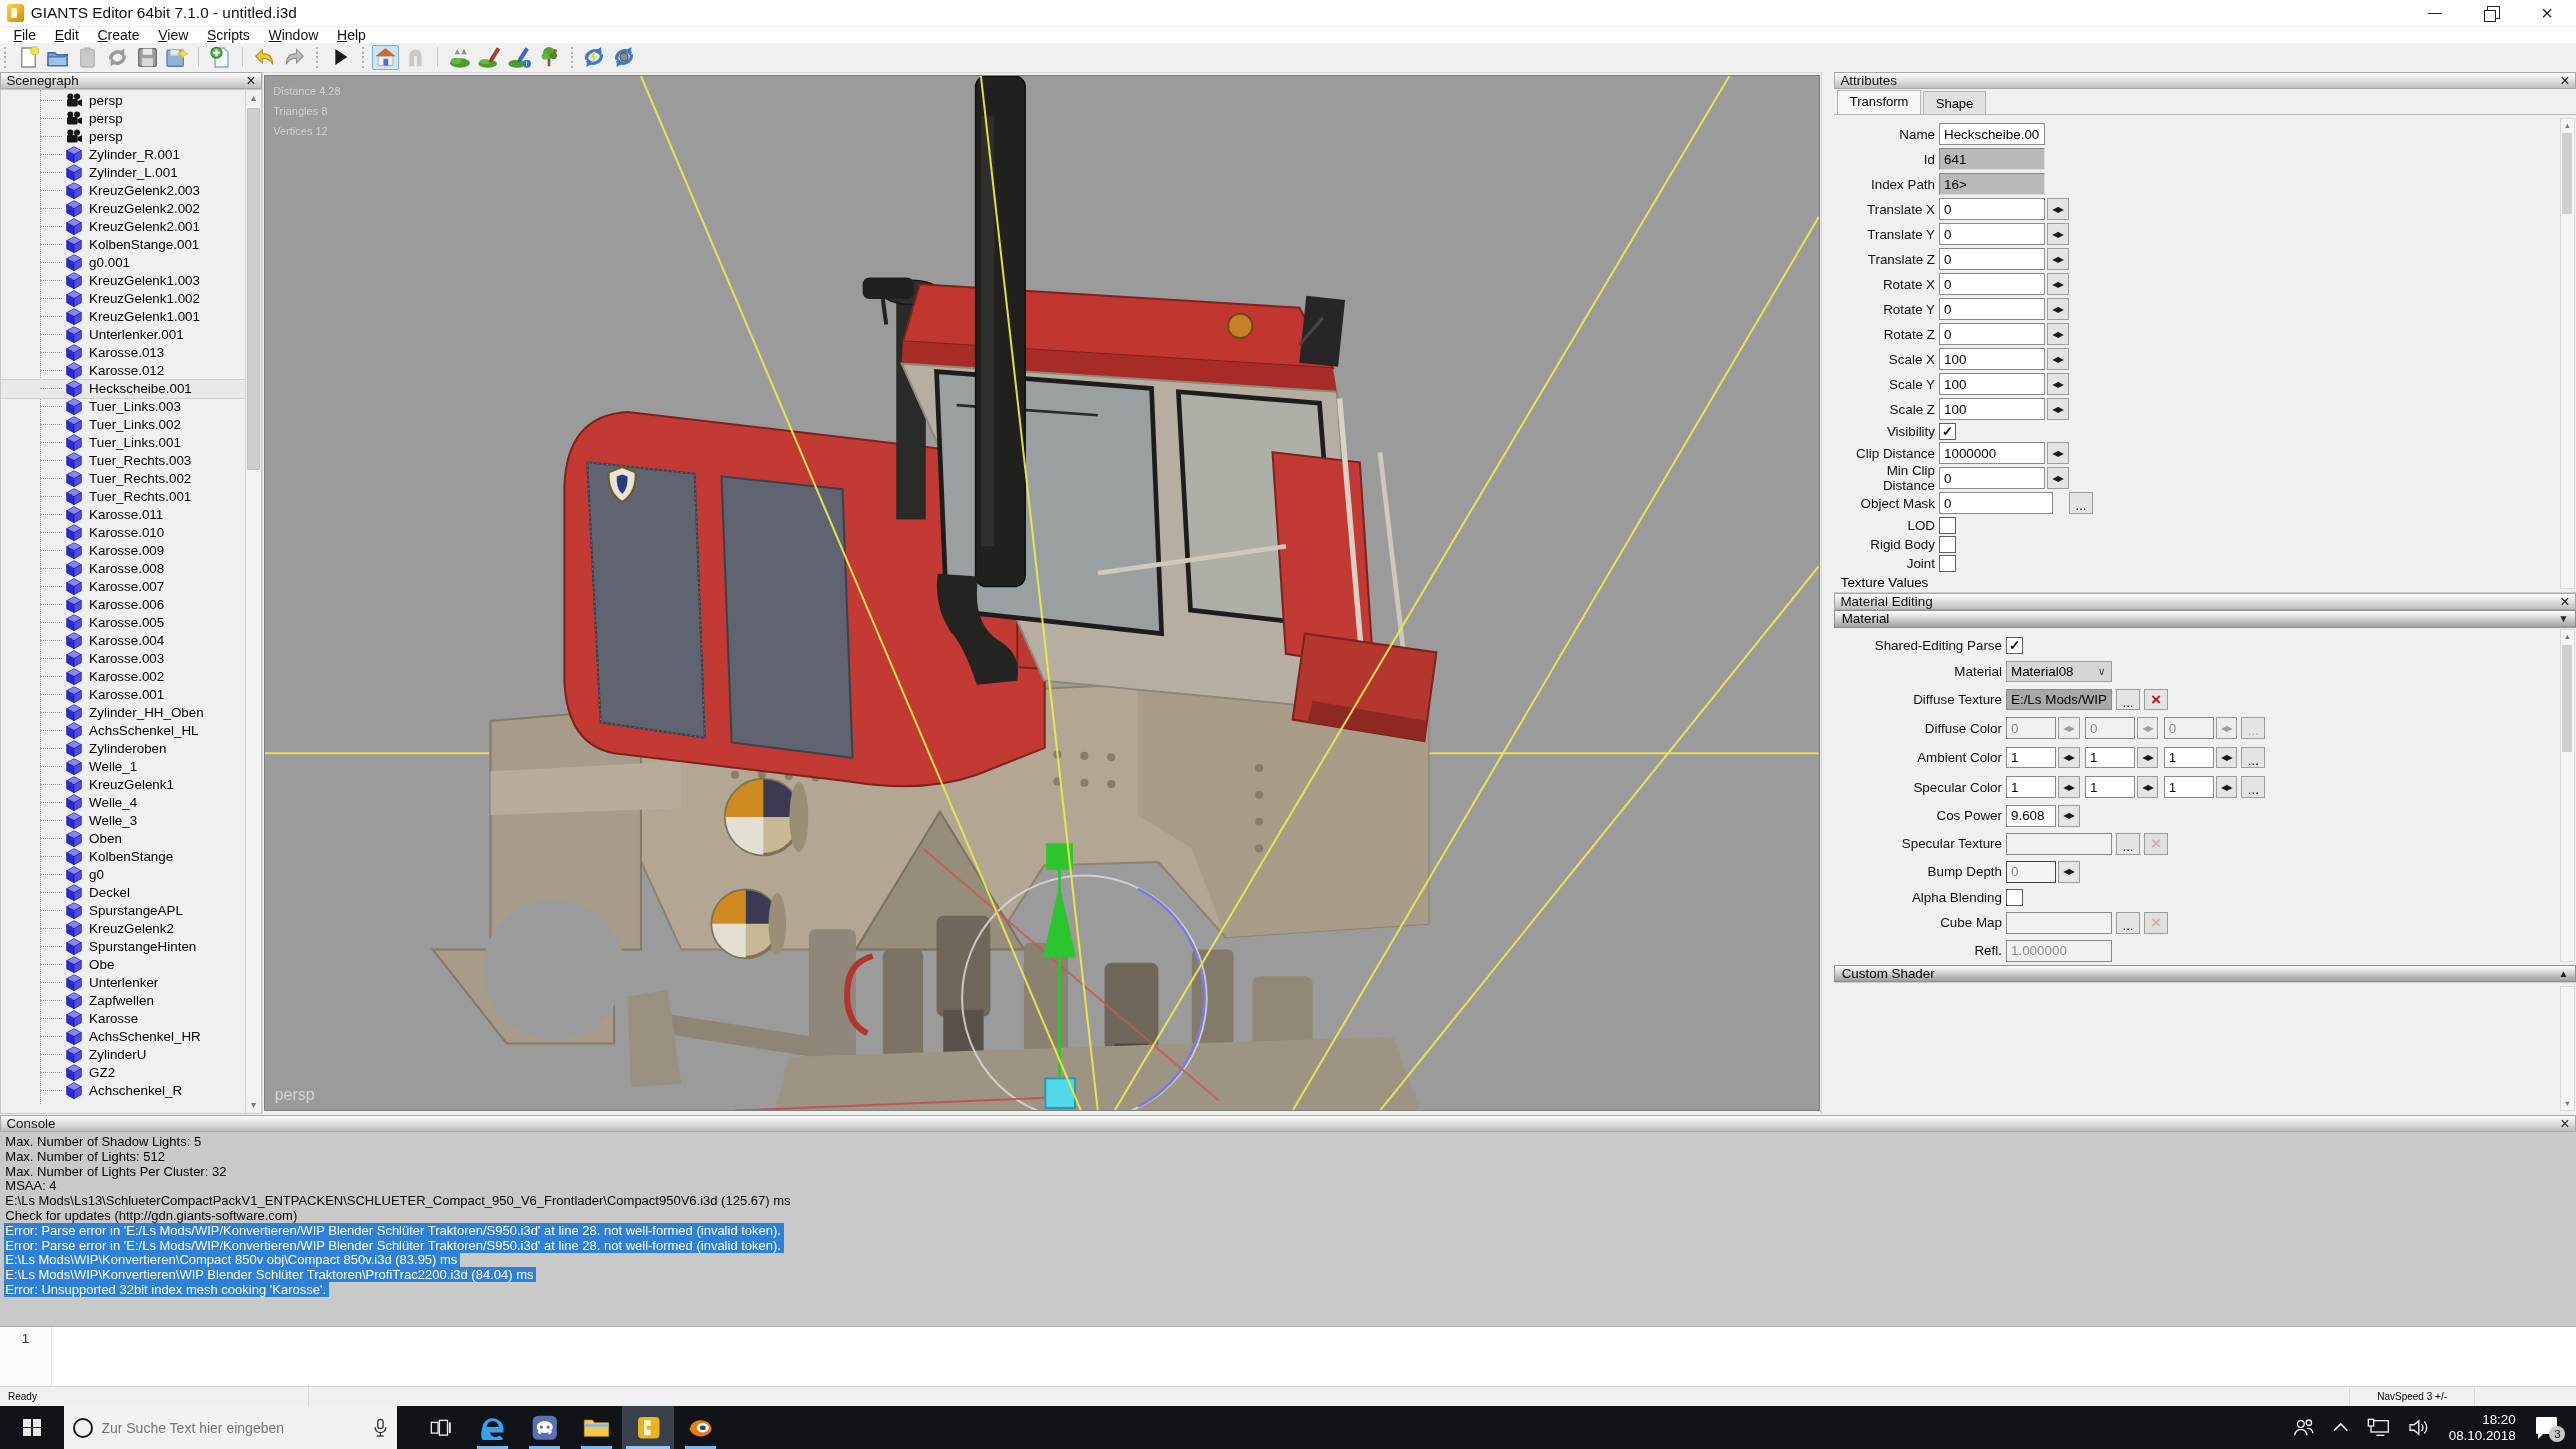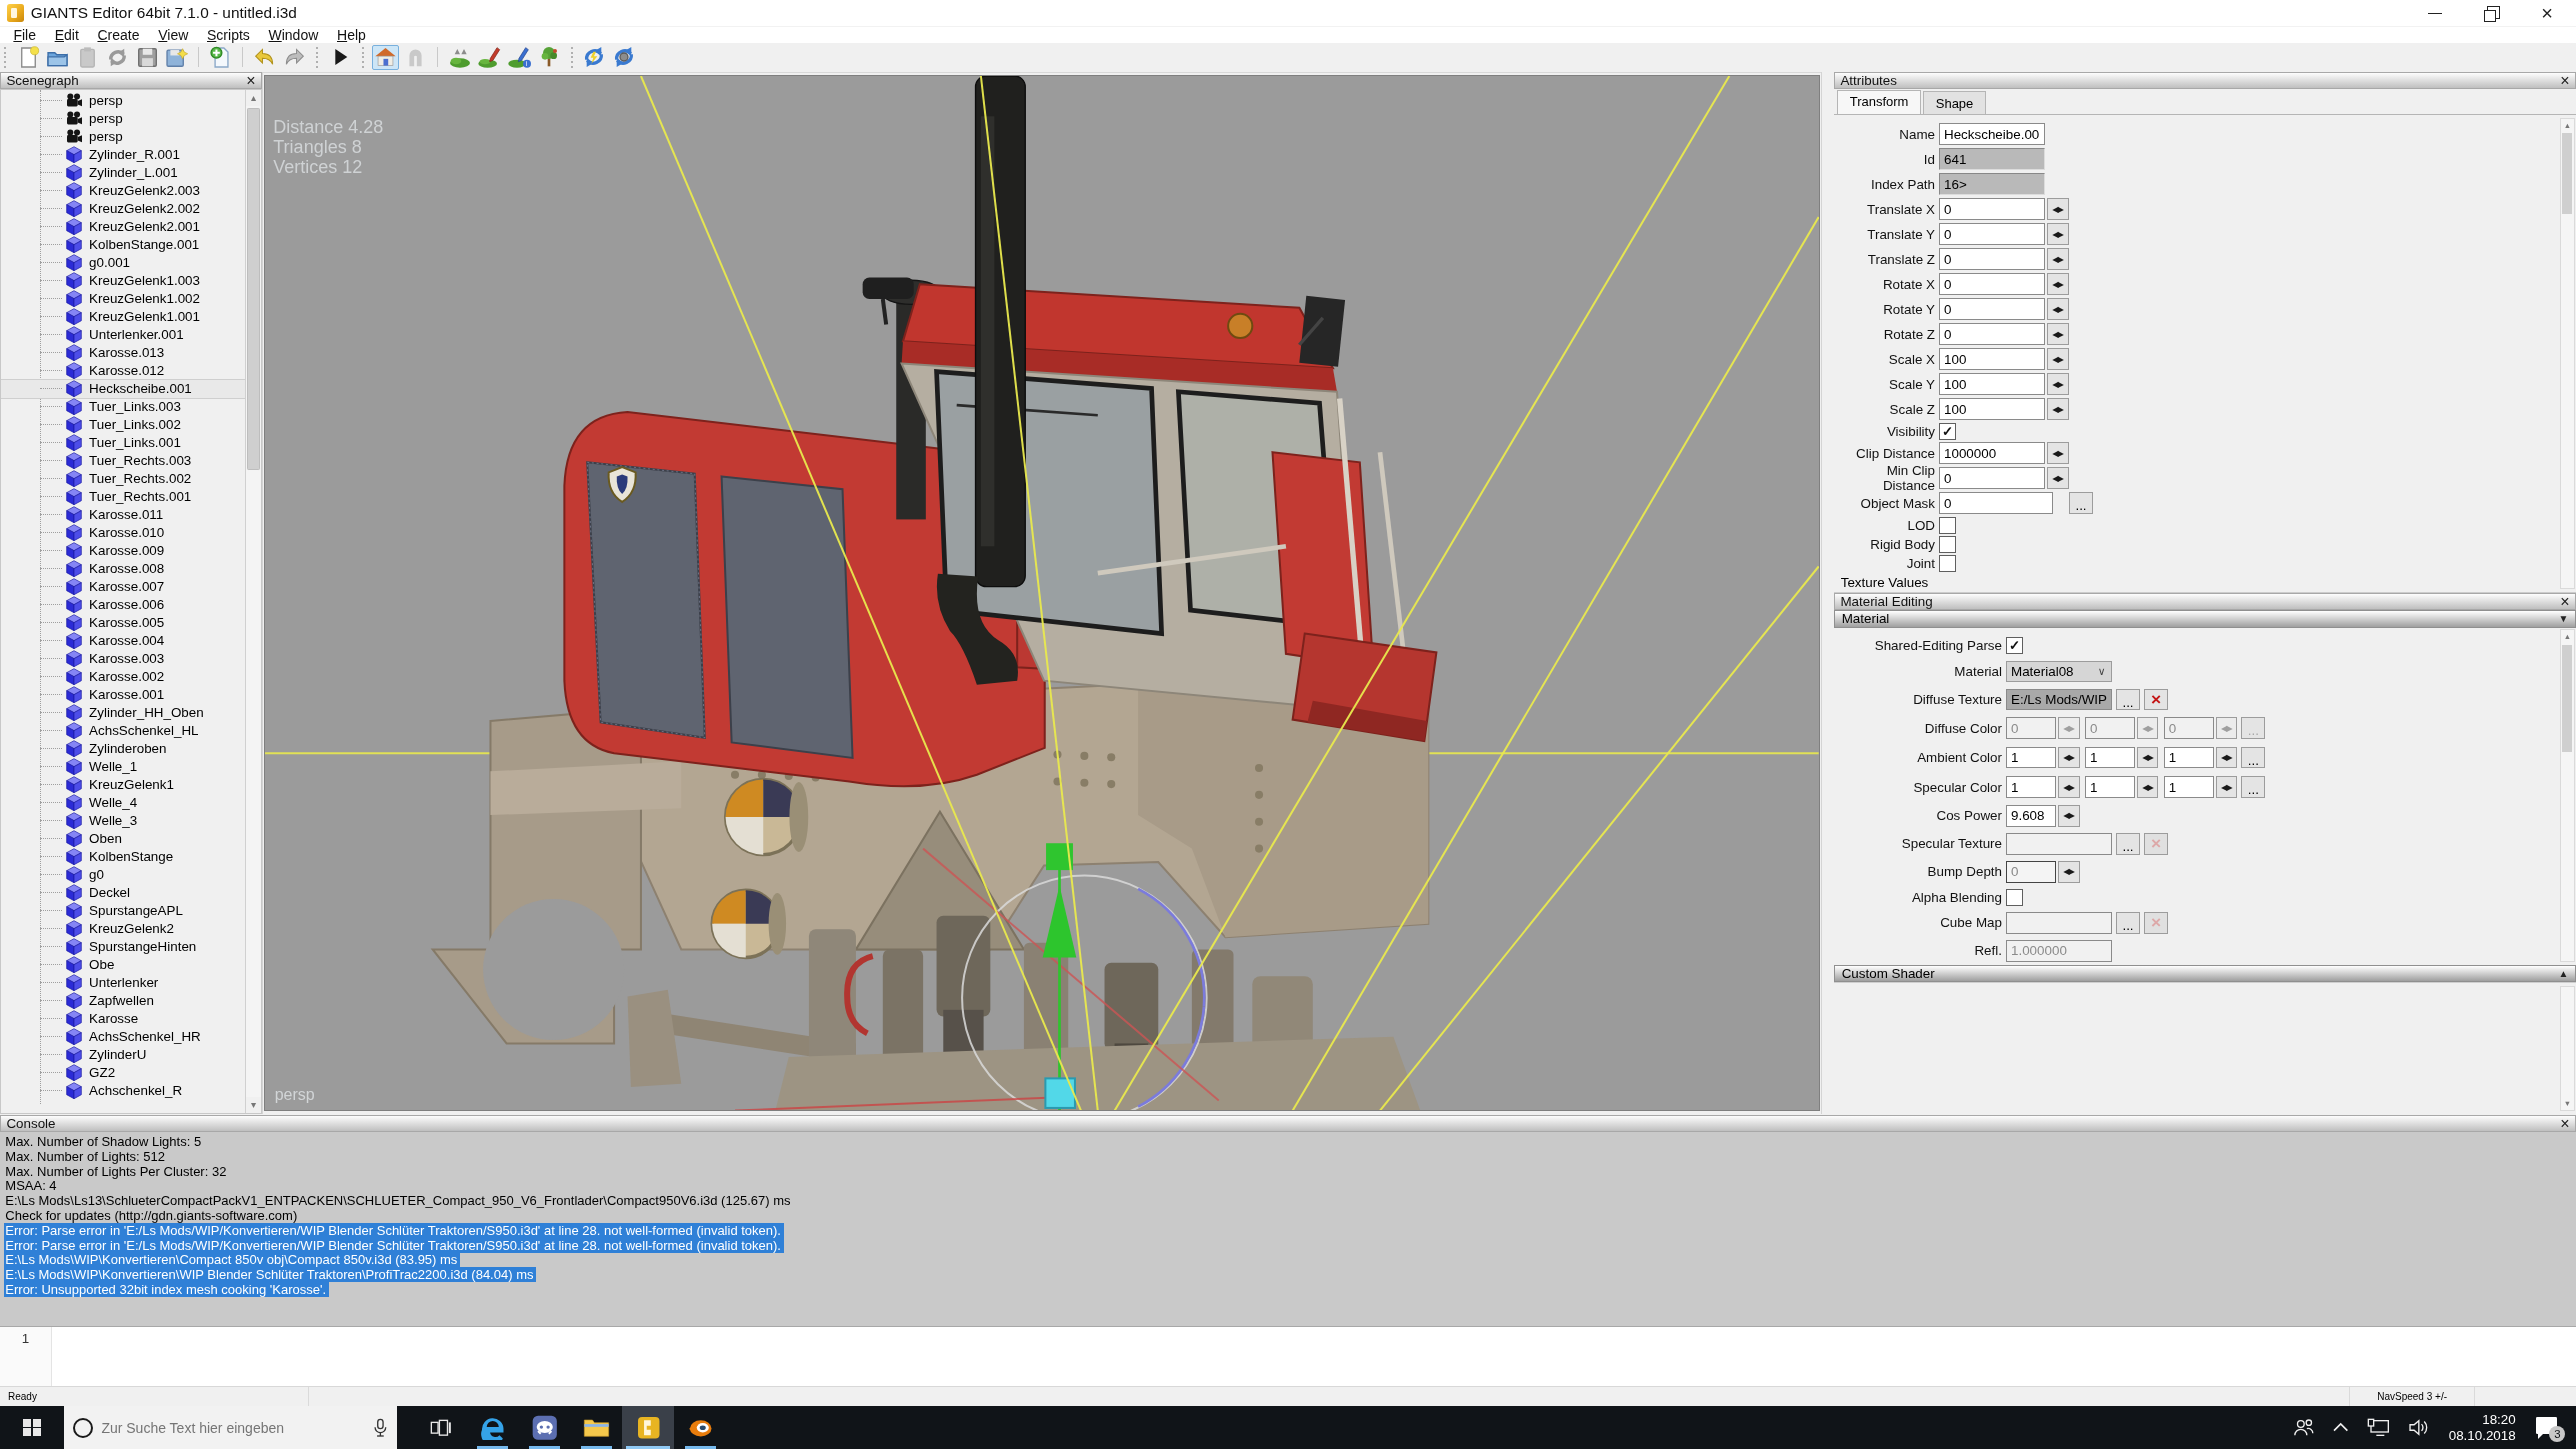--- a/index.html
+++ b/index.html
@@ -52,21 +52,21 @@
   .node-icon.camera-icon .ic-camera { display:block; }
   .node-icon.cube-icon .ic-cube { display:block; }
   .tree-label { font-size:13.4px; }
   .vscroll { width:16px; background:#f4f4f4; border-left:0.7px solid #d0d0d0; position:relative; flex:0 0 16px; }
   .vscroll .arr { position:absolute; left:0; width:100%; height:16px; color:#777; font-size:8.7px; display:flex; align-items:center; justify-content:center; background:#f0f0f0; }
   .vscroll .arr.up { top:0; } .vscroll .arr.down { bottom:0; }
   .vscroll .thumb { position:absolute; left:1.3px; right:1.3px; background:#cfcfcf; border:0.7px solid #bdbdbd; border-radius:1.3px; }
 
   
   .viewport { position:relative; flex:1; background:#9b9b9b; border:1.3px solid #7f7f7f; margin:2.7px 1.3px 2.7px 1.3px; overflow:hidden; }
-  .vp-info { position:absolute; left:8px; top:5.4px; color:#cfd2d4; font-size:18px; line-height:20px;margin-top:36px; }
+  .vp-info { position:absolute; left:8px; top:5.4px; color:#cfd2d4; font-size:11px; line-height:20px; }
   .vp-persp { position:absolute; left:9.4px; bottom:6.7px; color:#d2d5d7; font-size:16px; }
   .vp-svg { position:absolute; inset:0; width:100%; height:100%; }
 
   
   .rightpanel { width:755px; display:flex; flex-direction:column; background:#f0f0f0; border-left:1.3px solid #d4d4d4;padding-left:12px; }
   .tabs { height:25.5px; display:flex; align-items:flex-end; padding:2.7px 2.7px 0 2.7px; border-bottom:0.7px solid #b5b5b5; background:#f0f0f0; gap:1.3px; }
   .tab { padding:3.4px 12px; font-size:13px; border:0.7px solid #b5b5b5; border-bottom:none; background:#e2e2e2; }
   .tab.active { background:#f7f7f7; padding-bottom:4.7px; }
   .fields { position:relative; padding:6.7px 0 0 0; }
   .attr-fields { height:478px; border-bottom:0.7px solid #cccccc; }

